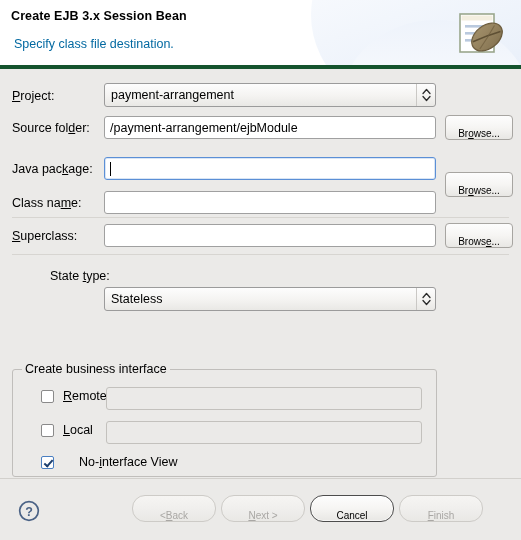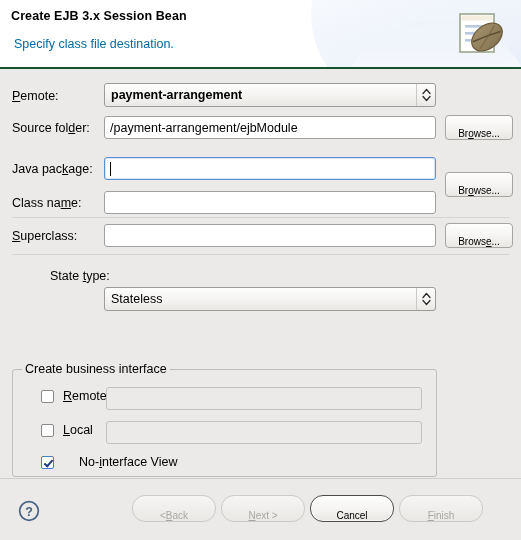--- a/index.html
+++ b/index.html
@@ -14,21 +14,21 @@
     background: #ebeae8;
     overflow: hidden;
     position: relative;
   }
 
   
   .header {
     position: relative;
     height: 69px;
     background: #ffffff;
-    border-bottom: 2px solid #14532d;
+    border-bottom: 4px solid #14532d;
     overflow: hidden;
   }
   .header-swoosh {
     position: absolute;
     right: -40px; top: -90px;
     width: 250px; height: 210px;
     border-radius: 50%;
     background: linear-gradient(160deg, #ffffff 0%, #f2f6fc 45%, #e4ecf8 100%);
   }
   .header-swoosh2 {
@@ -272,23 +272,23 @@
         <stop offset="0.5" stop-color="#9d8a64" stop-opacity=".4"></stop>
         <stop offset="1" stop-color="#6e5e3e" stop-opacity=".55"></stop>
       </linearGradient>
     </defs>
   </svg>
 </div>
 
 <div class="body">
 
   <div class="lbl" style="top:20px;">
-    <span class="mn">P</span><span>emote:</span>
-  </div>
-  <div class="combo ctrl" style="left:104px; top:14px; width:332px;font-weight:bold;">
+    <span class="mn">P</span><span>roject:</span>
+  </div>
+  <div class="combo ctrl" style="left:104px; top:14px; width:332px;">
     <div class="combo-text">payment-arrangement</div>
     <div class="combo-sep"></div>
     <div class="combo-arrows">
       <svg width="9" height="14" viewBox="0 0 9 14">
         <path d="M1 5.5 L4.5 1.5 L8 5.5" stroke="#2b2b2b" stroke-width="1.3" fill="none" stroke-linecap="round" stroke-linejoin="round"></path>
         <path d="M1 8.5 L4.5 12.5 L8 8.5" stroke="#2b2b2b" stroke-width="1.3" fill="none" stroke-linecap="round" stroke-linejoin="round"></path>
       </svg>
     </div>
   </div>
 

